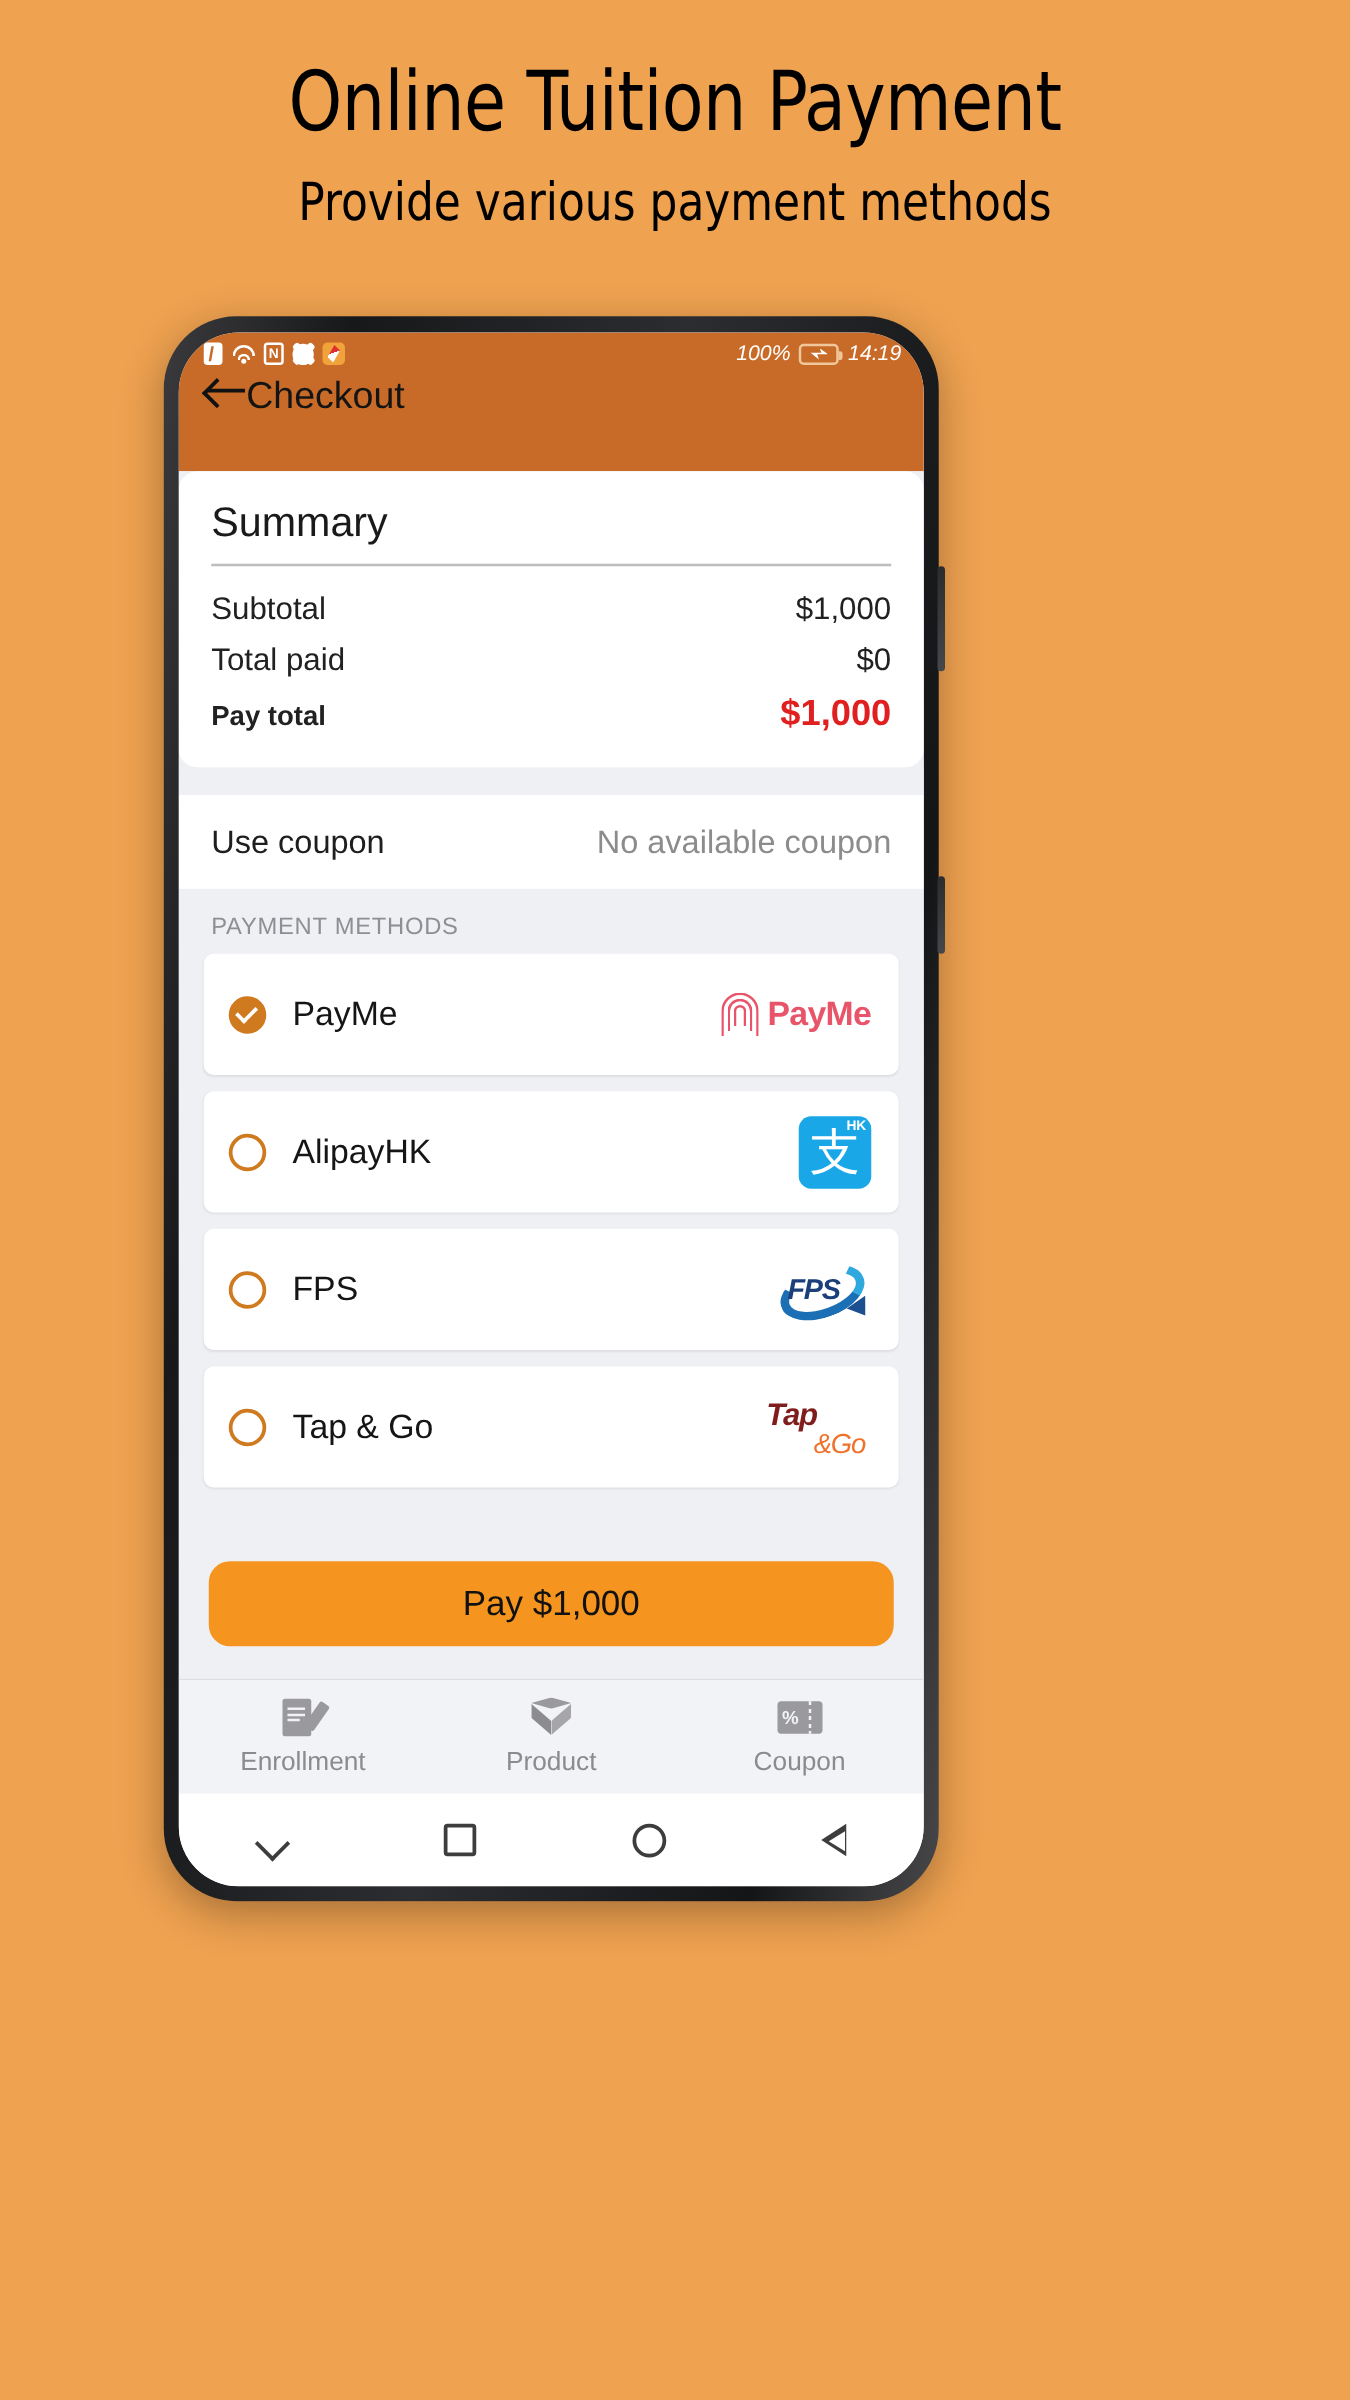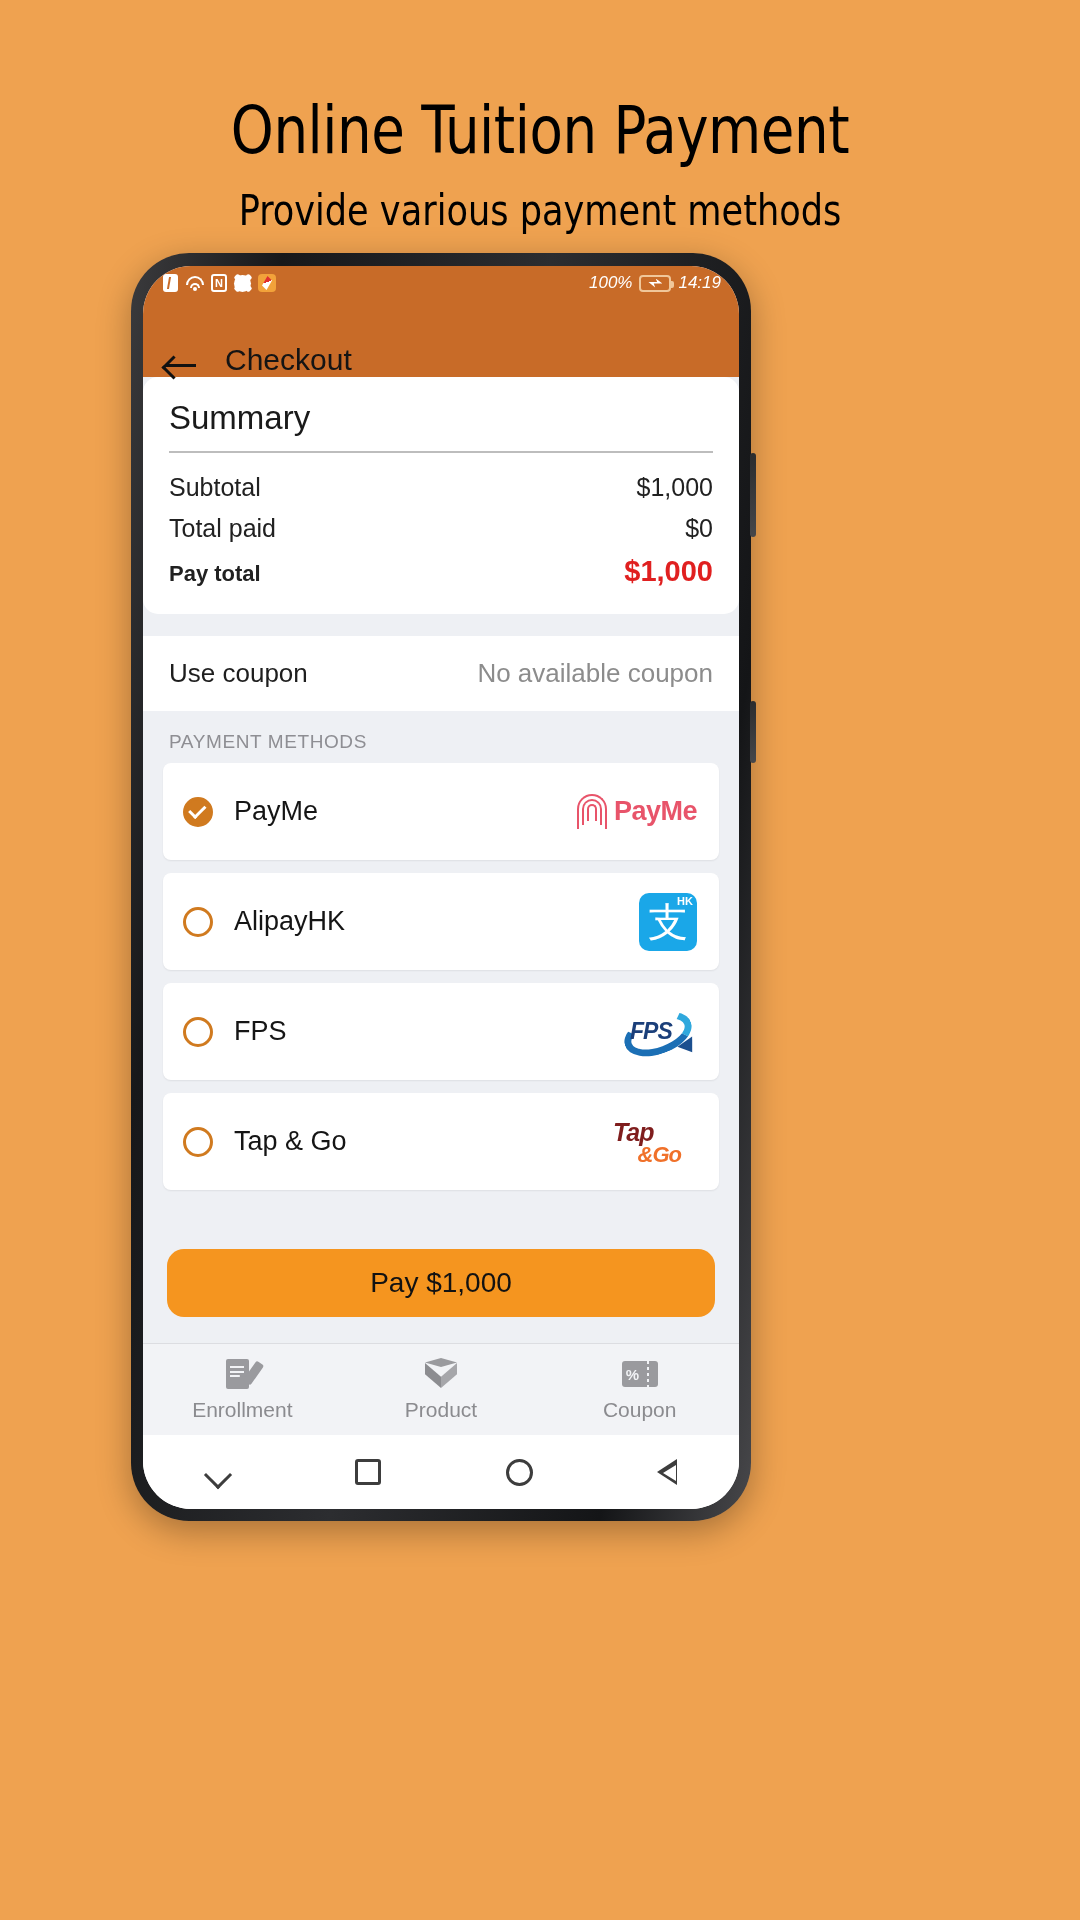--- a/index.html
+++ b/index.html
@@ -13,21 +13,21 @@
   body {
     background: #efa250;
     font-family: "Liberation Sans", sans-serif;
     position: relative;
   }
 
   
   .promo {
     width: 100%;
     text-align: center;
-    padding-top: 96px;
+    padding-top: 47px;
   }
   .promo-title {
     font-family: "DejaVu Sans Condensed", "Liberation Sans Narrow", "Liberation Sans", sans-serif;
     font-size: 66px;
     line-height: 1.06;
     color: #000;
     letter-spacing: -0.5px;
     font-weight: 400;
     transform: scaleX(0.92);
   }
@@ -146,23 +146,22 @@
   .ic-bolt {
     width: 14px; height: 9px; background: #fff;
     clip-path: polygon(0 40%, 62% 40%, 52% 0, 100% 55%, 38% 55%, 48% 100%);
   }
 
   
   .appbar {
     height: 77px;
     background: #c86b28;
     display: flex;
-    align-items: flex-end;
+    align-items: flex-start;
     padding: 0 22px;
-    gap: 28px;
     flex: none;
   }
   .back-arrow {
     width: 32px; height: 24px; position: relative; cursor: pointer;
   }
   .back-arrow::before {
     content: ""; position: absolute; left: 0; top: 11px;
     width: 31px; height: 3px; background: #111;
   }
   .back-arrow::after {
@@ -291,22 +290,22 @@
     letter-spacing: -1px;
   }
 
   .logo-tapgo { position: relative; width: 84px; height: 52px; }
   .logo-tapgo .t1 {
     position: absolute; left: 0; top: 2px;
     font-size: 25px; font-style: italic; font-weight: bold; color: #7f1d1d;
     letter-spacing: -1px;
   }
   .logo-tapgo .t2 {
-    position: absolute; right: 16px; bottom: 0;
-    font-size: 22px; font-style: italic; font-weight: bold; color: #f0712a;
+    position: absolute; right: 5px; bottom: 0;
+    font-size: 22px; font-style: italic; font-weight: normal; color: #f0712a;
     letter-spacing: -1px;
   }
 
   .spacer { flex: 1; }
 
   .pay-wrap { padding: 0 24px 26px 24px; }
   .pay-btn {
     height: 68px; border-radius: 17px; background: #f5951f;
     display: flex; align-items: center; justify-content: center;
     font-size: 28px; color: #121212; cursor: pointer; border: none; width: 100%;

